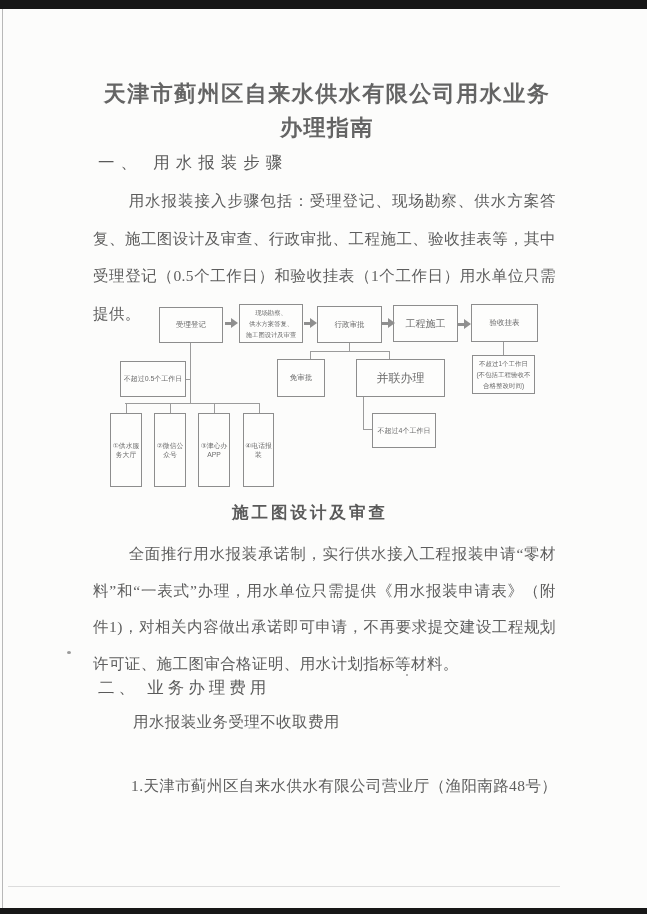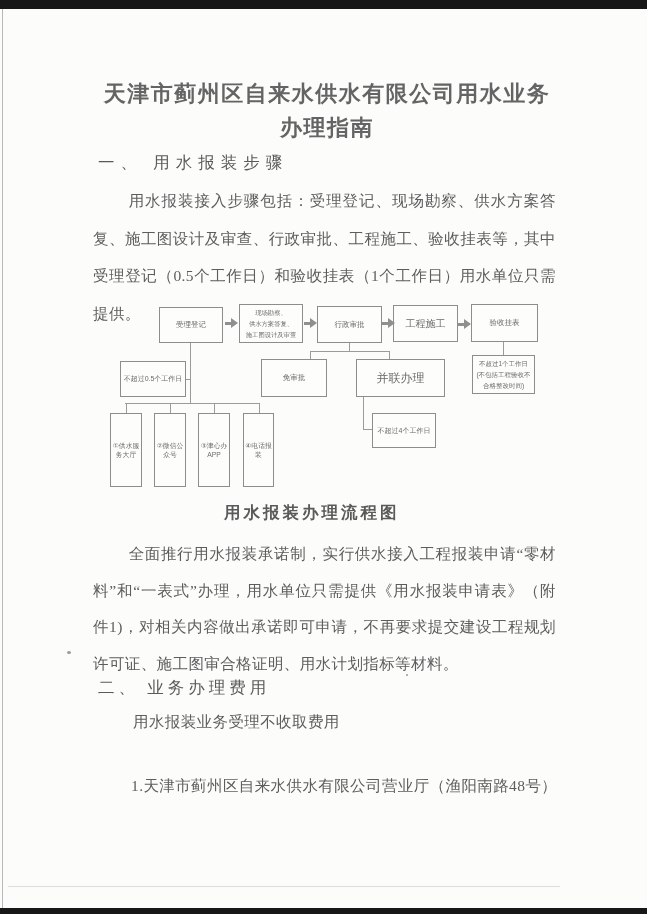--- a/index.html
+++ b/index.html
@@ -112,21 +112,21 @@
         <span class="bar"></span>
         <span class="head"></span>
       </span>
     <span class="block-arrow" style="left:458px; top:319px;">
         <span class="bar"></span>
         <span class="head"></span>
       </span>
 
     <div class="fbox" style="left:120px; top:361px; width:66px; height:36px; font-size:7px;">不超过0.5个工作日</div>
 
-    <div class="fbox" style="left:261px; top:359px; width:66px; height:38px; font-size:7.5px;">免审批</div>
+    <div class="fbox" style="left:277px; top:359px; width:48px; height:38px; font-size:7.5px;">免审批</div>
     <div class="fbox" style="left:356px; top:359px; width:89px; height:38px; font-size:12px;">并联办理</div>
     <div class="fbox" style="left:372px; top:413px; width:64px; height:35px; font-size:7px;">不超过4个工作日</div>
 
     <div class="fbox" style="left:472px; top:355px; width:63px; height:39px; font-size:6.5px; line-height:11px;">不超过1个工作日
 (不包括工程验收不
 合格整改时间)</div>
 
     <div class="fbox" style="left:110px; top:413px; width:32px; height:74px; font-size:6.8px; line-height:9.5px;">①供水服
 务大厅</div>
     <div class="fbox" style="left:154px; top:413px; width:32px; height:74px; font-size:6.8px; line-height:9.5px;">②微信公
@@ -145,21 +145,21 @@
     <div class="vline" style="left:259px; top:403px; width:1px; height:10px;"></div>
     <div class="vline" style="left:349px; top:343px; width:1px; height:9px;"></div>
     <div class="hline" style="left:310px; top:351px; width:80px; height:1px;"></div>
     <div class="vline" style="left:310px; top:351px; width:1px; height:8px;"></div>
     <div class="vline" style="left:389px; top:351px; width:1px; height:8px;"></div>
     <div class="vline" style="left:363px; top:397px; width:1px; height:33px;"></div>
     <div class="hline" style="left:363px; top:429px; width:9px; height:1px;"></div>
     <div class="vline" style="left:503px; top:342px; width:1px; height:13px;"></div>
   </div>
 
-  <div class="flow-caption">用水报装办理流程图</div>
+  <div class="flow-caption">施工图设计及审查</div>
 
   <div class="para" style="top:536px; line-height:36.5px;">全面推行用水报装承诺制，实行供水接入工程报装申请“零材料”和“一表式”办理，用水单位只需提供《用水报装申请表》（附件1)，对相关内容做出承诺即可申请，不再要求提交建设工程规划许可证、施工图审合格证明、用水计划指标等材料。</div>
 
   <div class="heading" style="top:677px; letter-spacing:4px;">二、 业务办理费用</div>
   <div class="plain-line" style="left:133px; top:712px;">用水报装业务受理不收取费用</div>
 
   <div class="plain-line" style="left:131px; top:776px;">1.天津市蓟州区自来水供水有限公司营业厅（渔阳南路48号）</div>
 
 </div>
 

